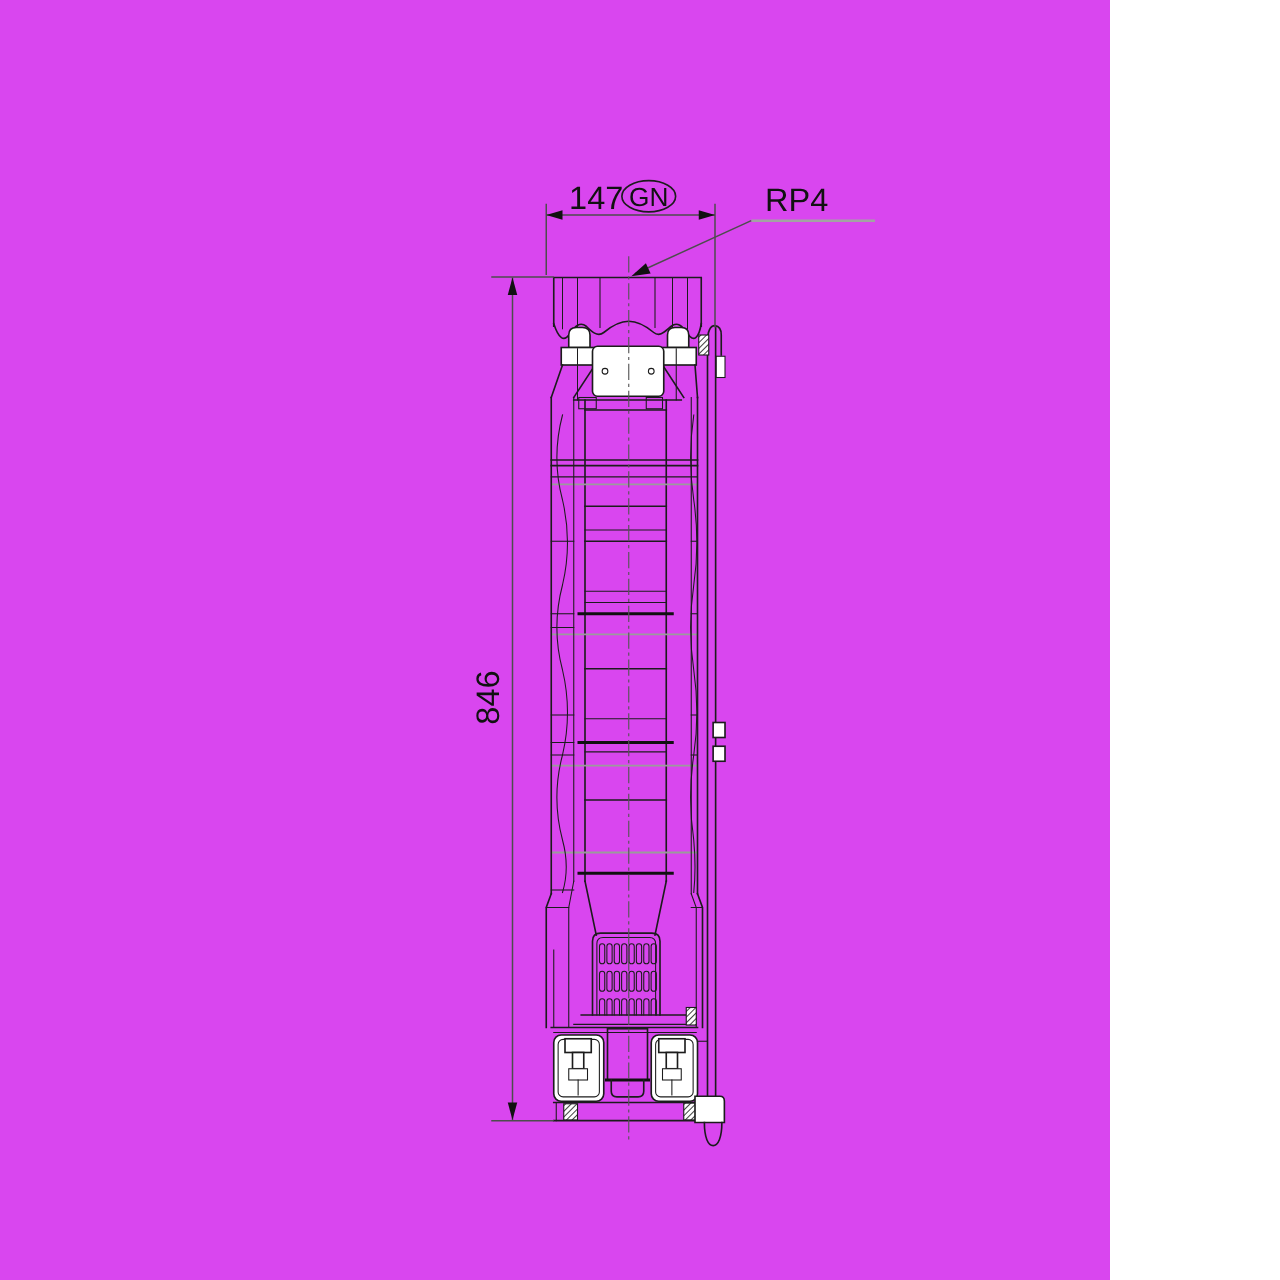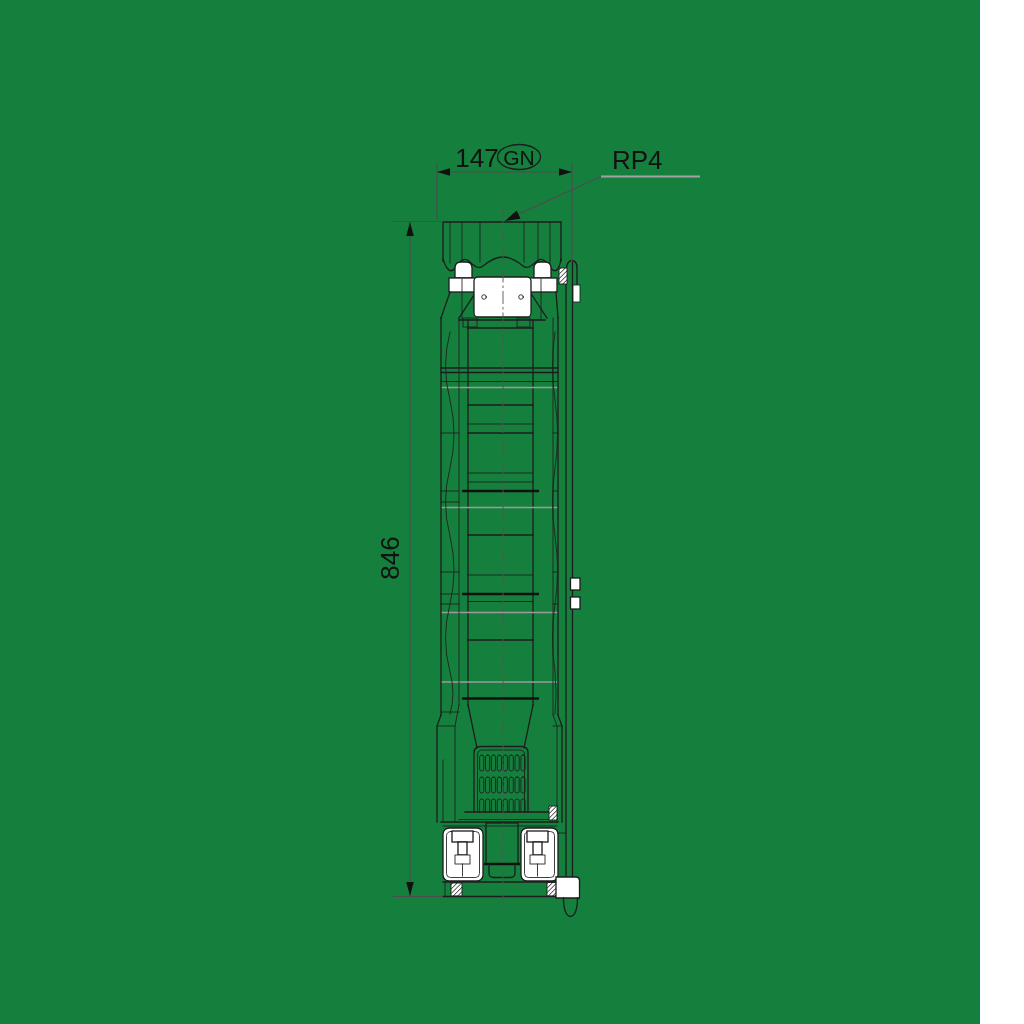--- a/index.html
+++ b/index.html
@@ -1,16 +1,16 @@
 <!DOCTYPE html>
 <html><head>
 <meta charset="utf-8">
 <style>
   html,body{margin:0;padding:0;background:#ffffff;width:1024px;height:1024px;overflow:hidden;}
-  .canvas{position:relative;width:980px;height:1024px;background:#15803d;}
+  .canvas{position:relative;width:888px;height:1024px;background:#d946ef;}
   svg{display:block;}
   .ln{stroke:#1c1c1c;stroke-width:1.3;fill:none;stroke-linecap:square;}
   .tl{stroke:#1c1c1c;stroke-width:.85;fill:none;stroke-linecap:square;}
   .tk{stroke:#101010;stroke-width:2.4;fill:none;}
   .gy{stroke:#9b9b9b;stroke-width:1.5;fill:none;}
   .dm{stroke:#4d4d4d;stroke-width:1.2;fill:none;}
   .sh{stroke:#a3a3a3;stroke-width:2;fill:none;}
   .ar{fill:#111;stroke:none;}
   .wt{fill:#ffffff;}
   .cl{stroke:#555;stroke-width:.9;fill:none;stroke-dasharray:13 3 2.5 3;}

